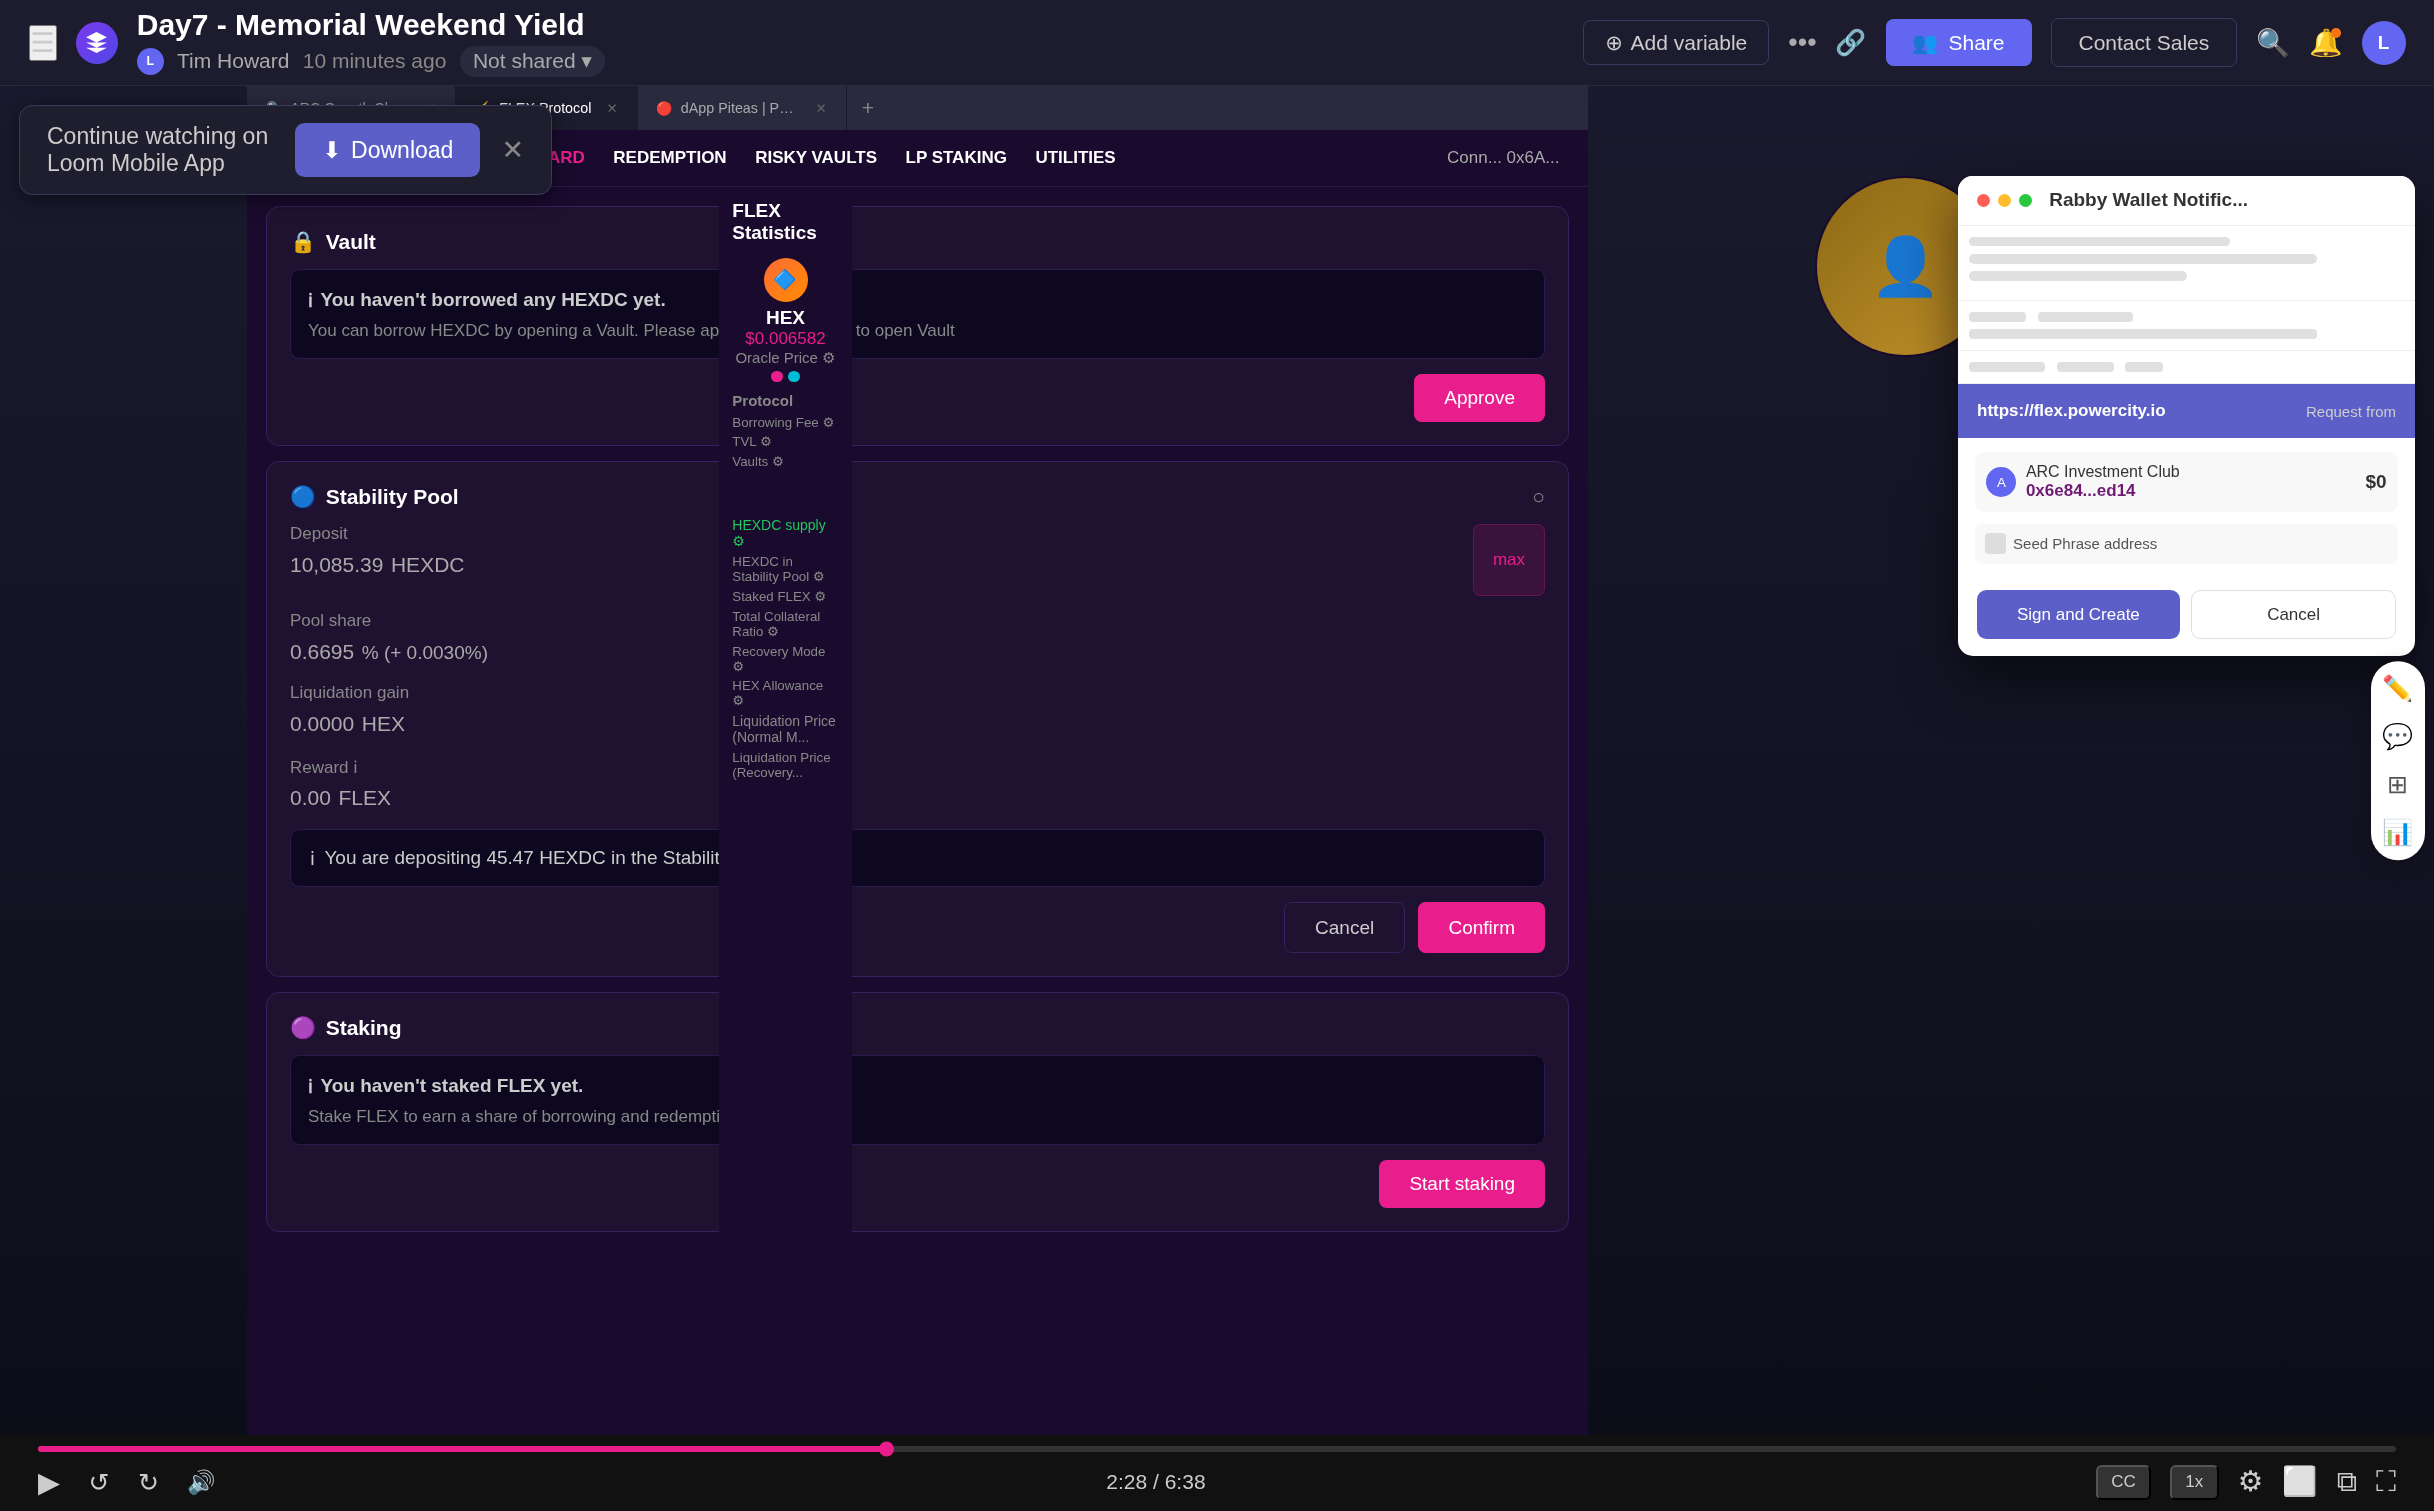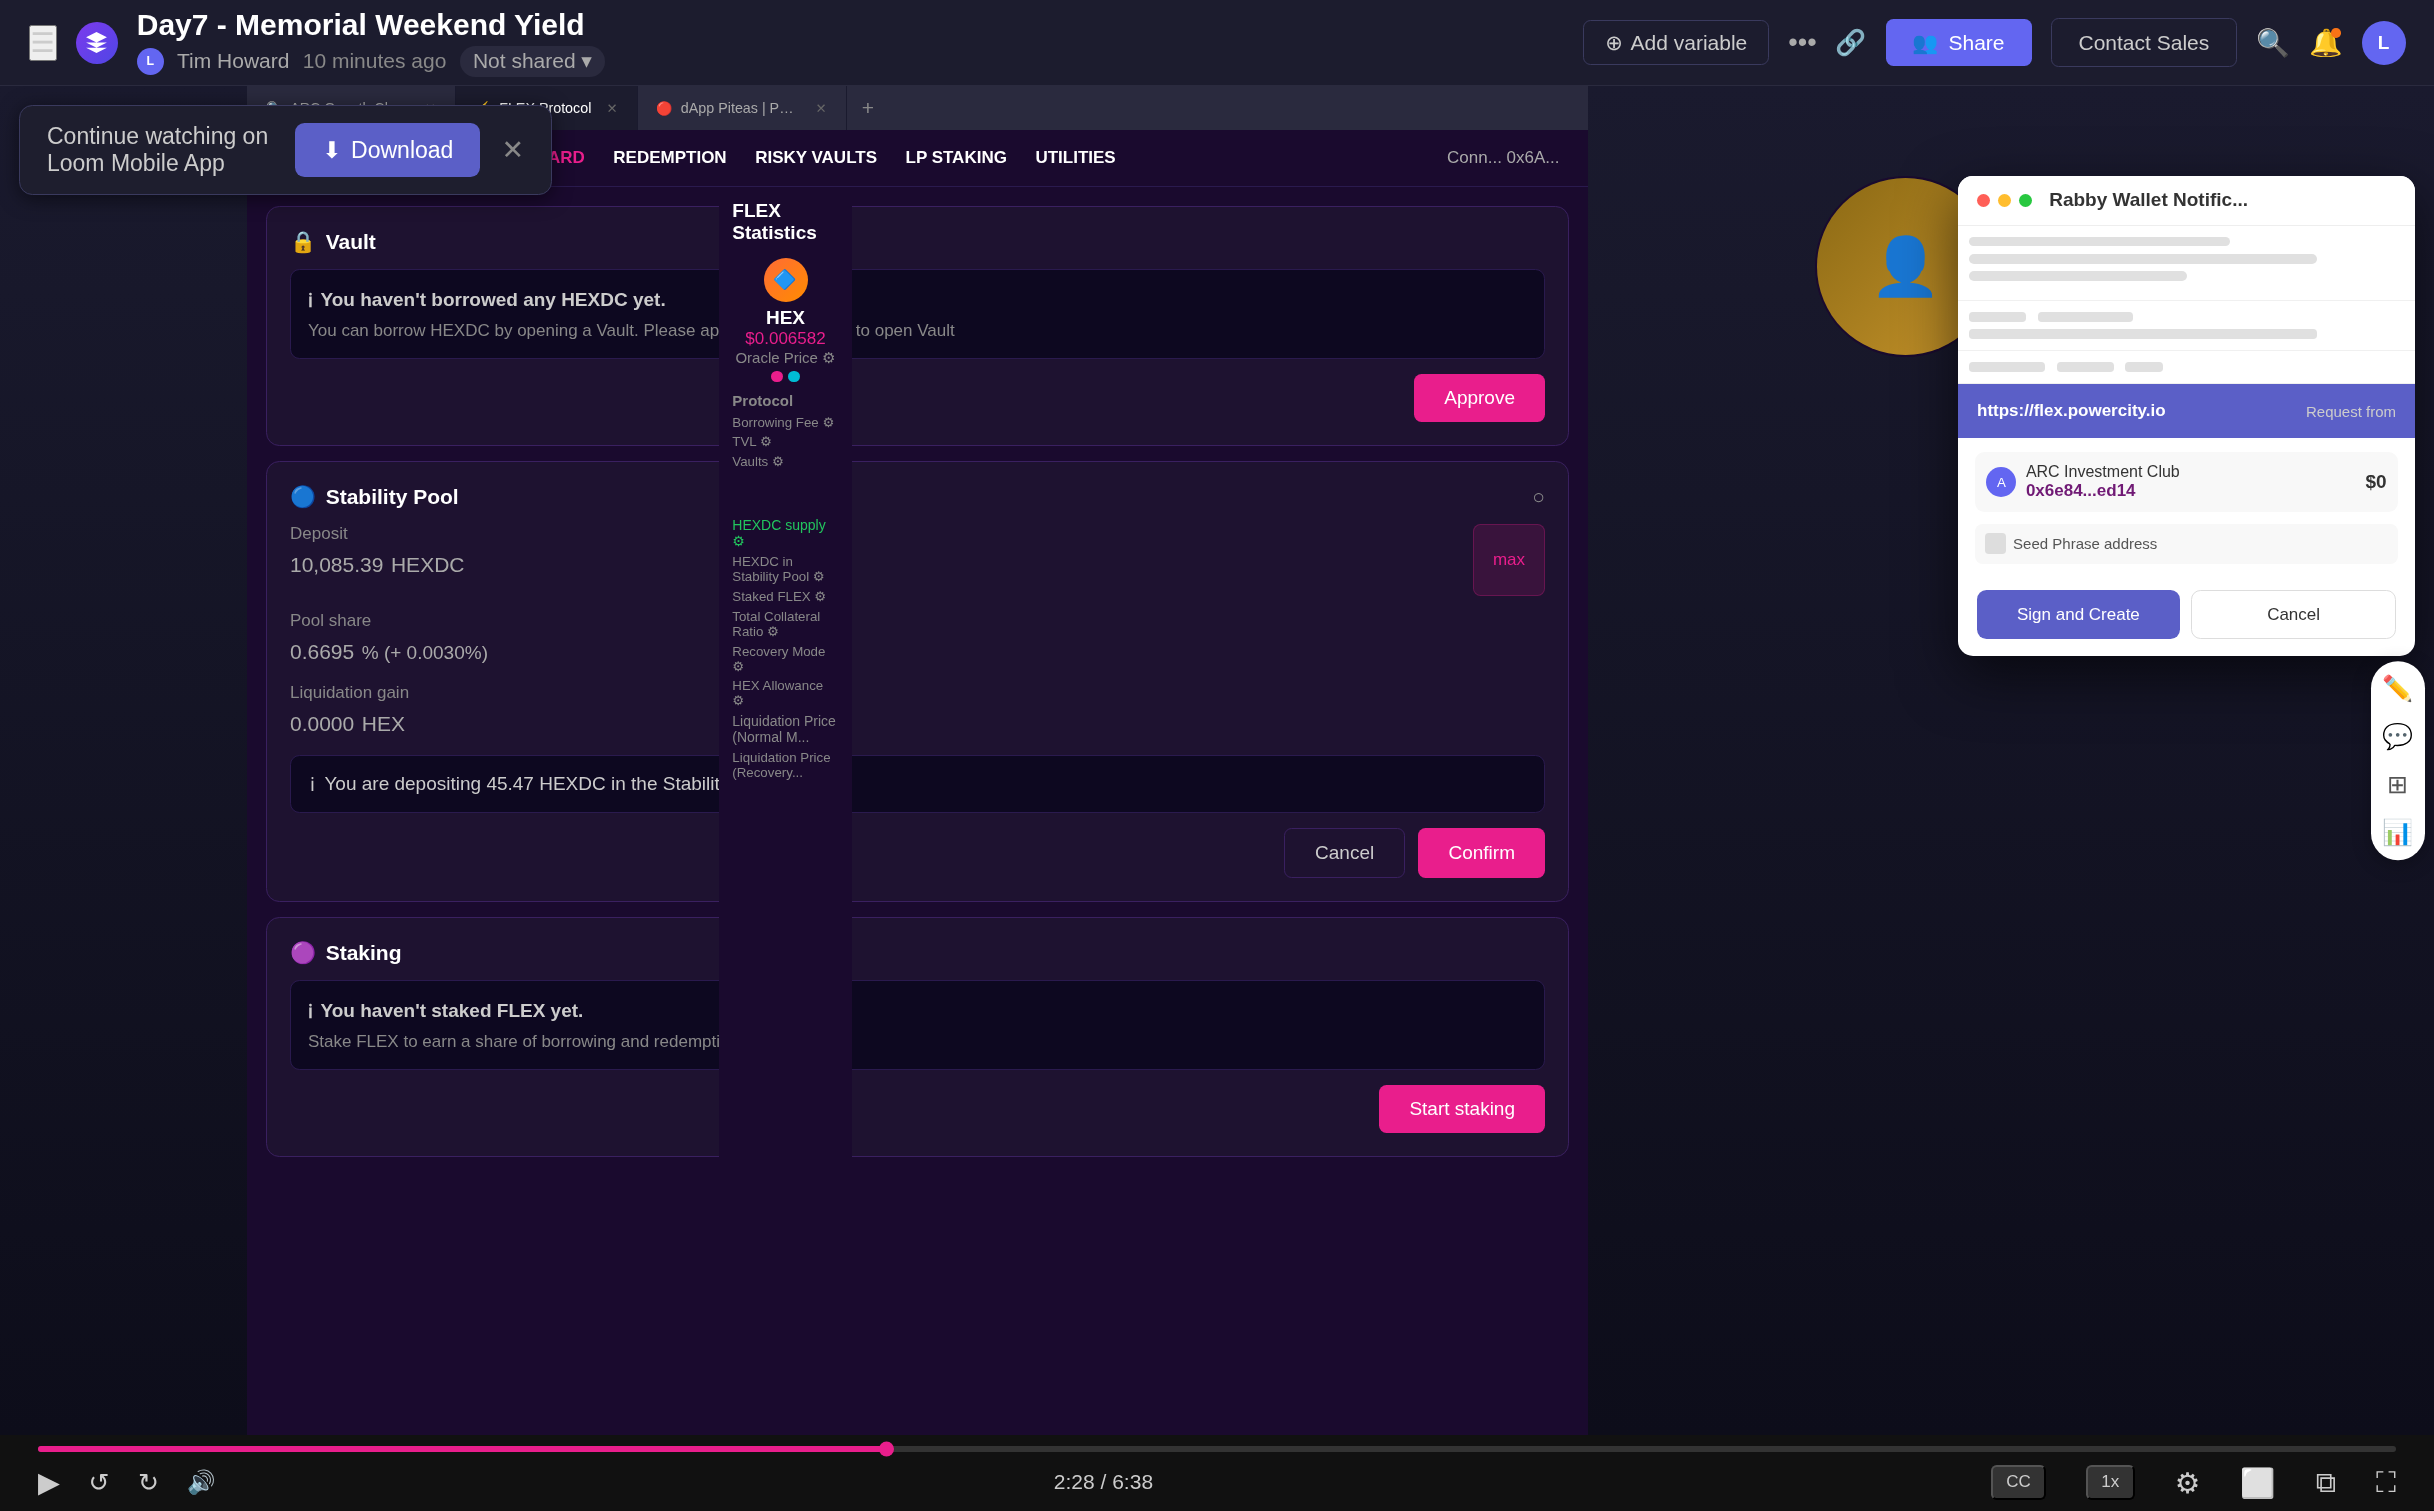--- a/index.html
+++ b/index.html
@@ -184,21 +184,21 @@
       background: #111; display: flex; flex-direction: column; justify-content: center; padding: 0 38px;
     }
     .progress-bar-container {
       height: 5.7px; background: #333; border-radius: 2.9px; margin-bottom: 13.3px; position: relative; cursor: pointer;
     }
     .progress-bar-fill { height: 100%; background: #e91e8c; border-radius: 2.9px; width: 36%; }
     .progress-thumb { width: 15px; height: 15px; background: #e91e8c; border-radius: 50%; position: absolute; top: 50%; transform: translateY(-50%); left: 36%; cursor: pointer; }
     .controls-row { display: flex; align-items: center; gap: 28.5px; }
     .ctrl-btn { background: none; border: none; color: #ccc; font-size: 28.5px; cursor: pointer; }
     .ctrl-time { color: #ccc; font-size: 21px; flex: 1; text-align: center; }
-    .ctrl-right { display: flex; align-items: flex-end; gap: 40px; }
+    .ctrl-right { display: flex; align-items: flex-start; gap: 19px; }
     .ctrl-badge { background: #333; color: #ccc; padding: 5.7px 13.3px; border-radius: 5.7px; font-size: 17px; cursor: pointer; }
 
     
     .skel-line { height: 11.4px; border-radius: 5.7px; background: #e0e0e0; margin-bottom: 7.6px; }
     .skel-group { padding: 11.4px; border-bottom: 1px solid #f0f0f0; }
   </style>
 </head>
 <body>
 
 <div class="topbar">
@@ -334,20 +334,29 @@
         </div>
 
         <div class="field-row">
           <div class="field-label">Liquidation gain</div>
           <div class="field-value">
             <span>0.0000</span>
             <span>HEX</span>
           </div>
         </div>
 
+        <div class="field-row">
+          <div class="field-label">
+            <span>Reward</span> ℹ
+          </div>
+          <div class="field-value">
+            <span>0.00</span>
+            <span>FLEX</span>
+          </div>
+        </div>
 
         <div class="deposit-notice">
           <span>ℹ</span>
           <span>You are depositing 45.47 HEXDC in the Stability Pool.</span>
         </div>
 
         <div class="card-actions">
           <button class="btn-cancel">Cancel</button>
           <button class="btn-confirm">Confirm</button>
         </div>

